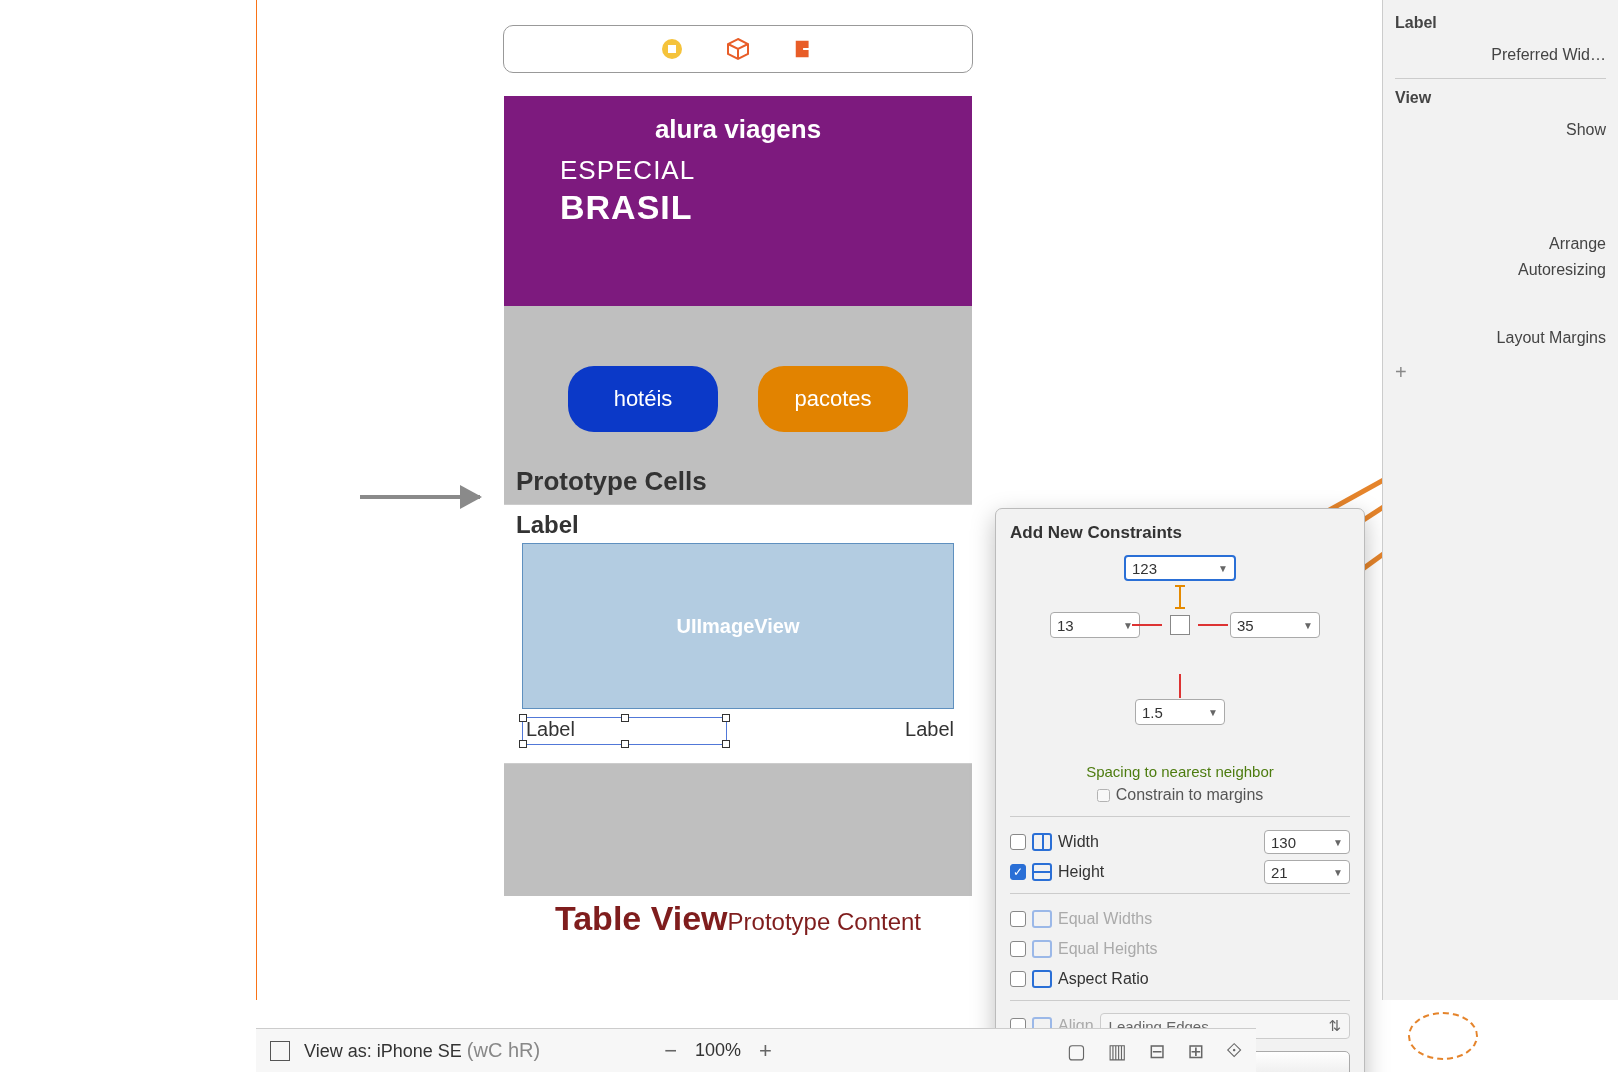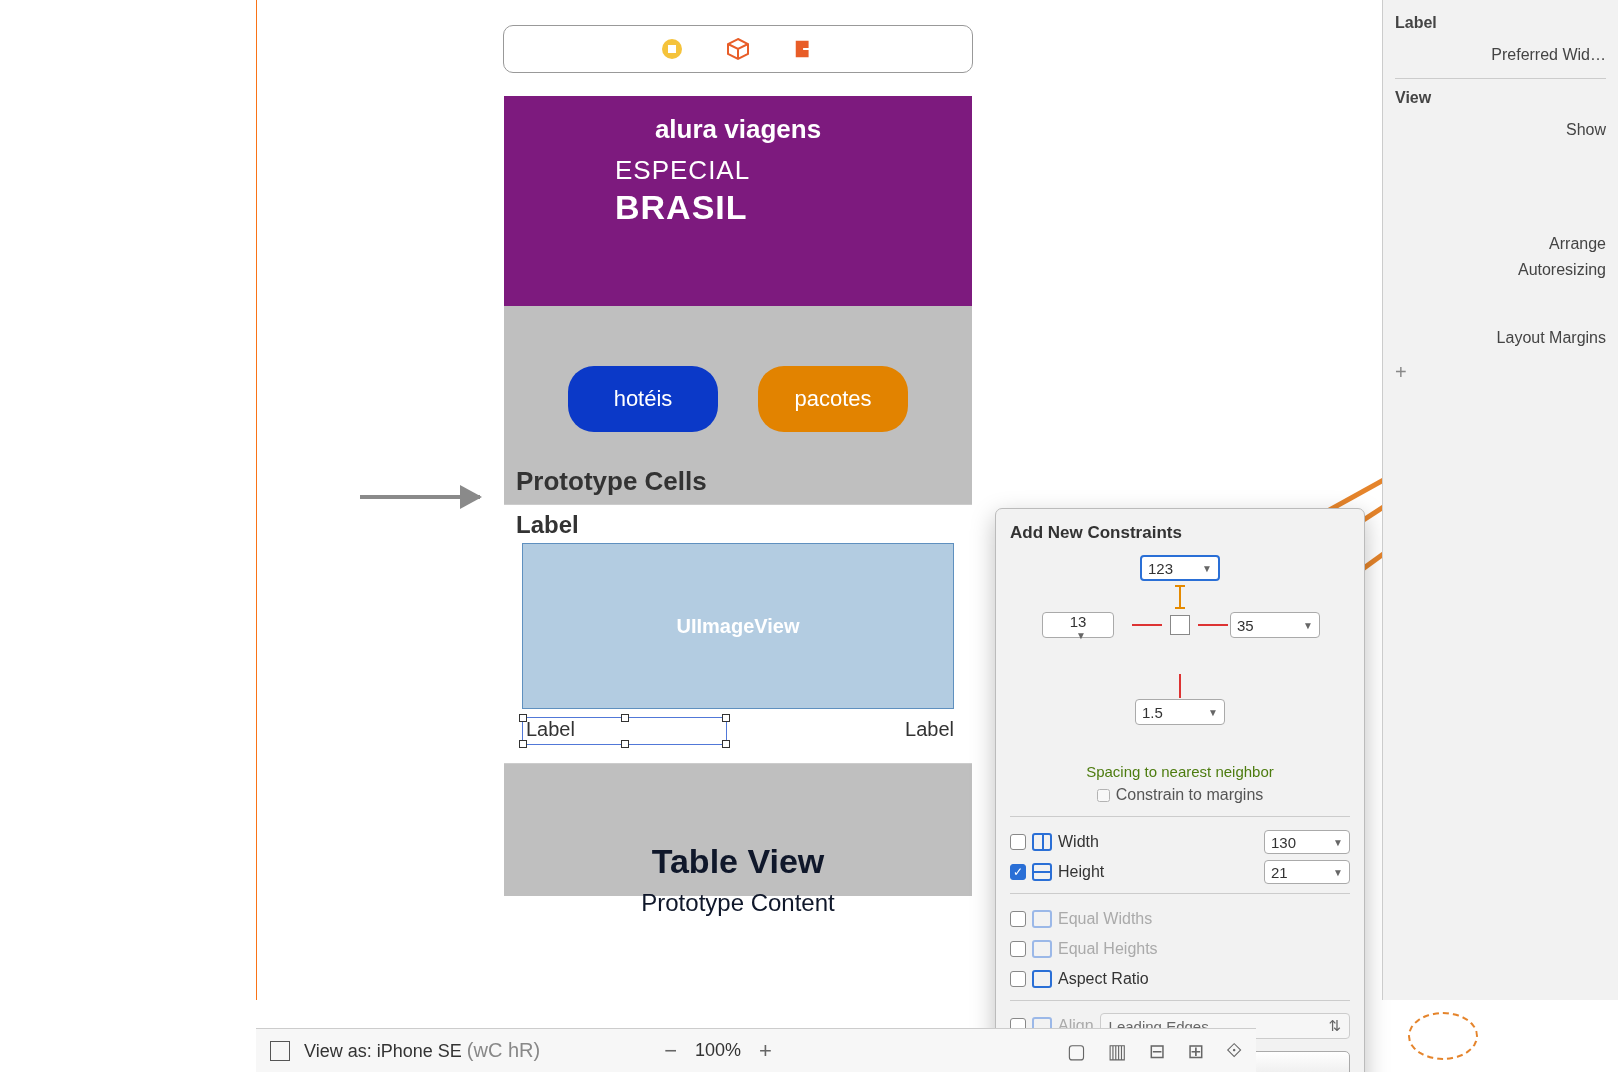--- a/index.html
+++ b/index.html
@@ -45,21 +45,21 @@
   .purple-header {
     background: #7d1a7e;
     height: 210px;
     color: #fff;
     padding: 18px 0 0 0;
     text-align: center;
   }
   .purple-header .brand { font-size: 26px; font-weight: 600; }
   .purple-header .line1 { font-size: 26px; font-weight: 300; margin-top: 10px; letter-spacing:1px; }
   .purple-header .line2 { font-size: 34px; font-weight: 800; margin-top: 2px; letter-spacing:1px; }
-  .purple-header-lines { text-align:left; padding-left:72px;margin-left:39px; }
+  .purple-header-lines { text-align:left; padding-left:56px; }
   .tabs-row {
     position: absolute;
     top: 270px;
     left: 0;
     width: 100%;
     display: flex;
     justify-content: center;
     gap: 40px;
   }
   .tab-btn {
@@ -88,23 +88,23 @@
     color:#fff; font-weight:700; font-size:20px;
   }
   .sel-label {
     position:absolute; top:212px; left:18px; width:205px; height:28px;
     border:1px solid #5178d8;
   }
   .sel-handle { position:absolute; width:8px; height:8px; background:#fff; border:1px solid #333; }
   .lbl-left { position:absolute; top:213px; left:22px; font-size:20px; color:#333; }
   .lbl-right { position:absolute; top:213px; right:18px; font-size:20px; color:#333; }
   .tableview-area {
-    position:absolute; top:670px; left:0; width:468px; height:226px;
-    display:flex; flex-direction:column; align-items:center; justify-content:center;
-    color:#0f172a;
+    position:absolute; top:709px; left:0; width:468px; height:226px;
+    display:flex; flex-direction:row; align-items:center; justify-content:center;
+    color:#7f1d1d;
   }
   .tv-title { font-size:34px; font-weight:600; }
   .tv-sub { font-size:24px; margin-top:8px; }
 
   
   .popover {
     position:absolute; left:995px; top:508px; width:370px;
     background:#f2f2f2; border:1px solid #bbb; border-radius:7px;
     box-shadow:0 8px 24px rgba(0,0,0,0.25);
     padding:14px 14px 14px 14px;
@@ -113,22 +113,22 @@
   .popover h4 { font-size:17px; font-weight:700; margin-bottom:12px; }
   .center-box {
     position:relative; height:140px; display:flex; align-items:center; justify-content:center;
   }
   .const-input {
     display:inline-flex; align-items:center; background:#fff; border:1px solid #aaa;
     border-radius:4px; height:26px; padding:0 6px; font-size:15px;
   }
   .const-input.sel { border:2px solid #2a6fd6; }
   .dd-caret { margin-left:6px; font-size:10px; color:#666; }
-  .top-input { position:absolute; top:0; left:50%; transform:translateX(-50%); width:80px; justify-content:space-between;}
-  .left-input { position:absolute; left:32px; top:50%; transform:translateY(-50%); width:72px; justify-content:space-between;flex-direction:column;}
+  .top-input { position:absolute; top:0; left:50%; transform:translateX(-50%); width:112px; justify-content:space-between;}
+  .left-input { position:absolute; left:40px; top:50%; transform:translateY(-50%); width:90px; justify-content:space-between;}
   .right-input { position:absolute; right:30px; top:50%; transform:translateY(-50%); width:90px; justify-content:space-between;}
   .bot-input { margin:0 auto; width:90px; justify-content:space-between;}
   .center-rect { width:20px; height:20px; border:1px solid #888; background:#fff; }
   .i-bar { position:absolute; background:#e58a00; }
   .i-bar.rtop { left:50%; top:30px; width:2px; height:24px; transform:translateX(-50%); }
   .i-bar.rtop::before, .i-bar.rtop::after { content:""; position:absolute; left:-4px; width:10px; height:2px; background:#e58a00; }
   .i-bar.rtop::before{top:0} .i-bar.rtop::after{bottom:0}
   .i-bar.rleft { top:50%; left:122px; height:2px; width:30px; transform:translateY(-50%); background:#d33; }
   .i-bar.rright { top:50%; right:122px; height:2px; width:30px; transform:translateY(-50%); background:#d33; }
   .i-bar.rbot { left:50%; bottom:-3px; width:2px; height:24px; transform:translateX(-50%); background:#d33;}

